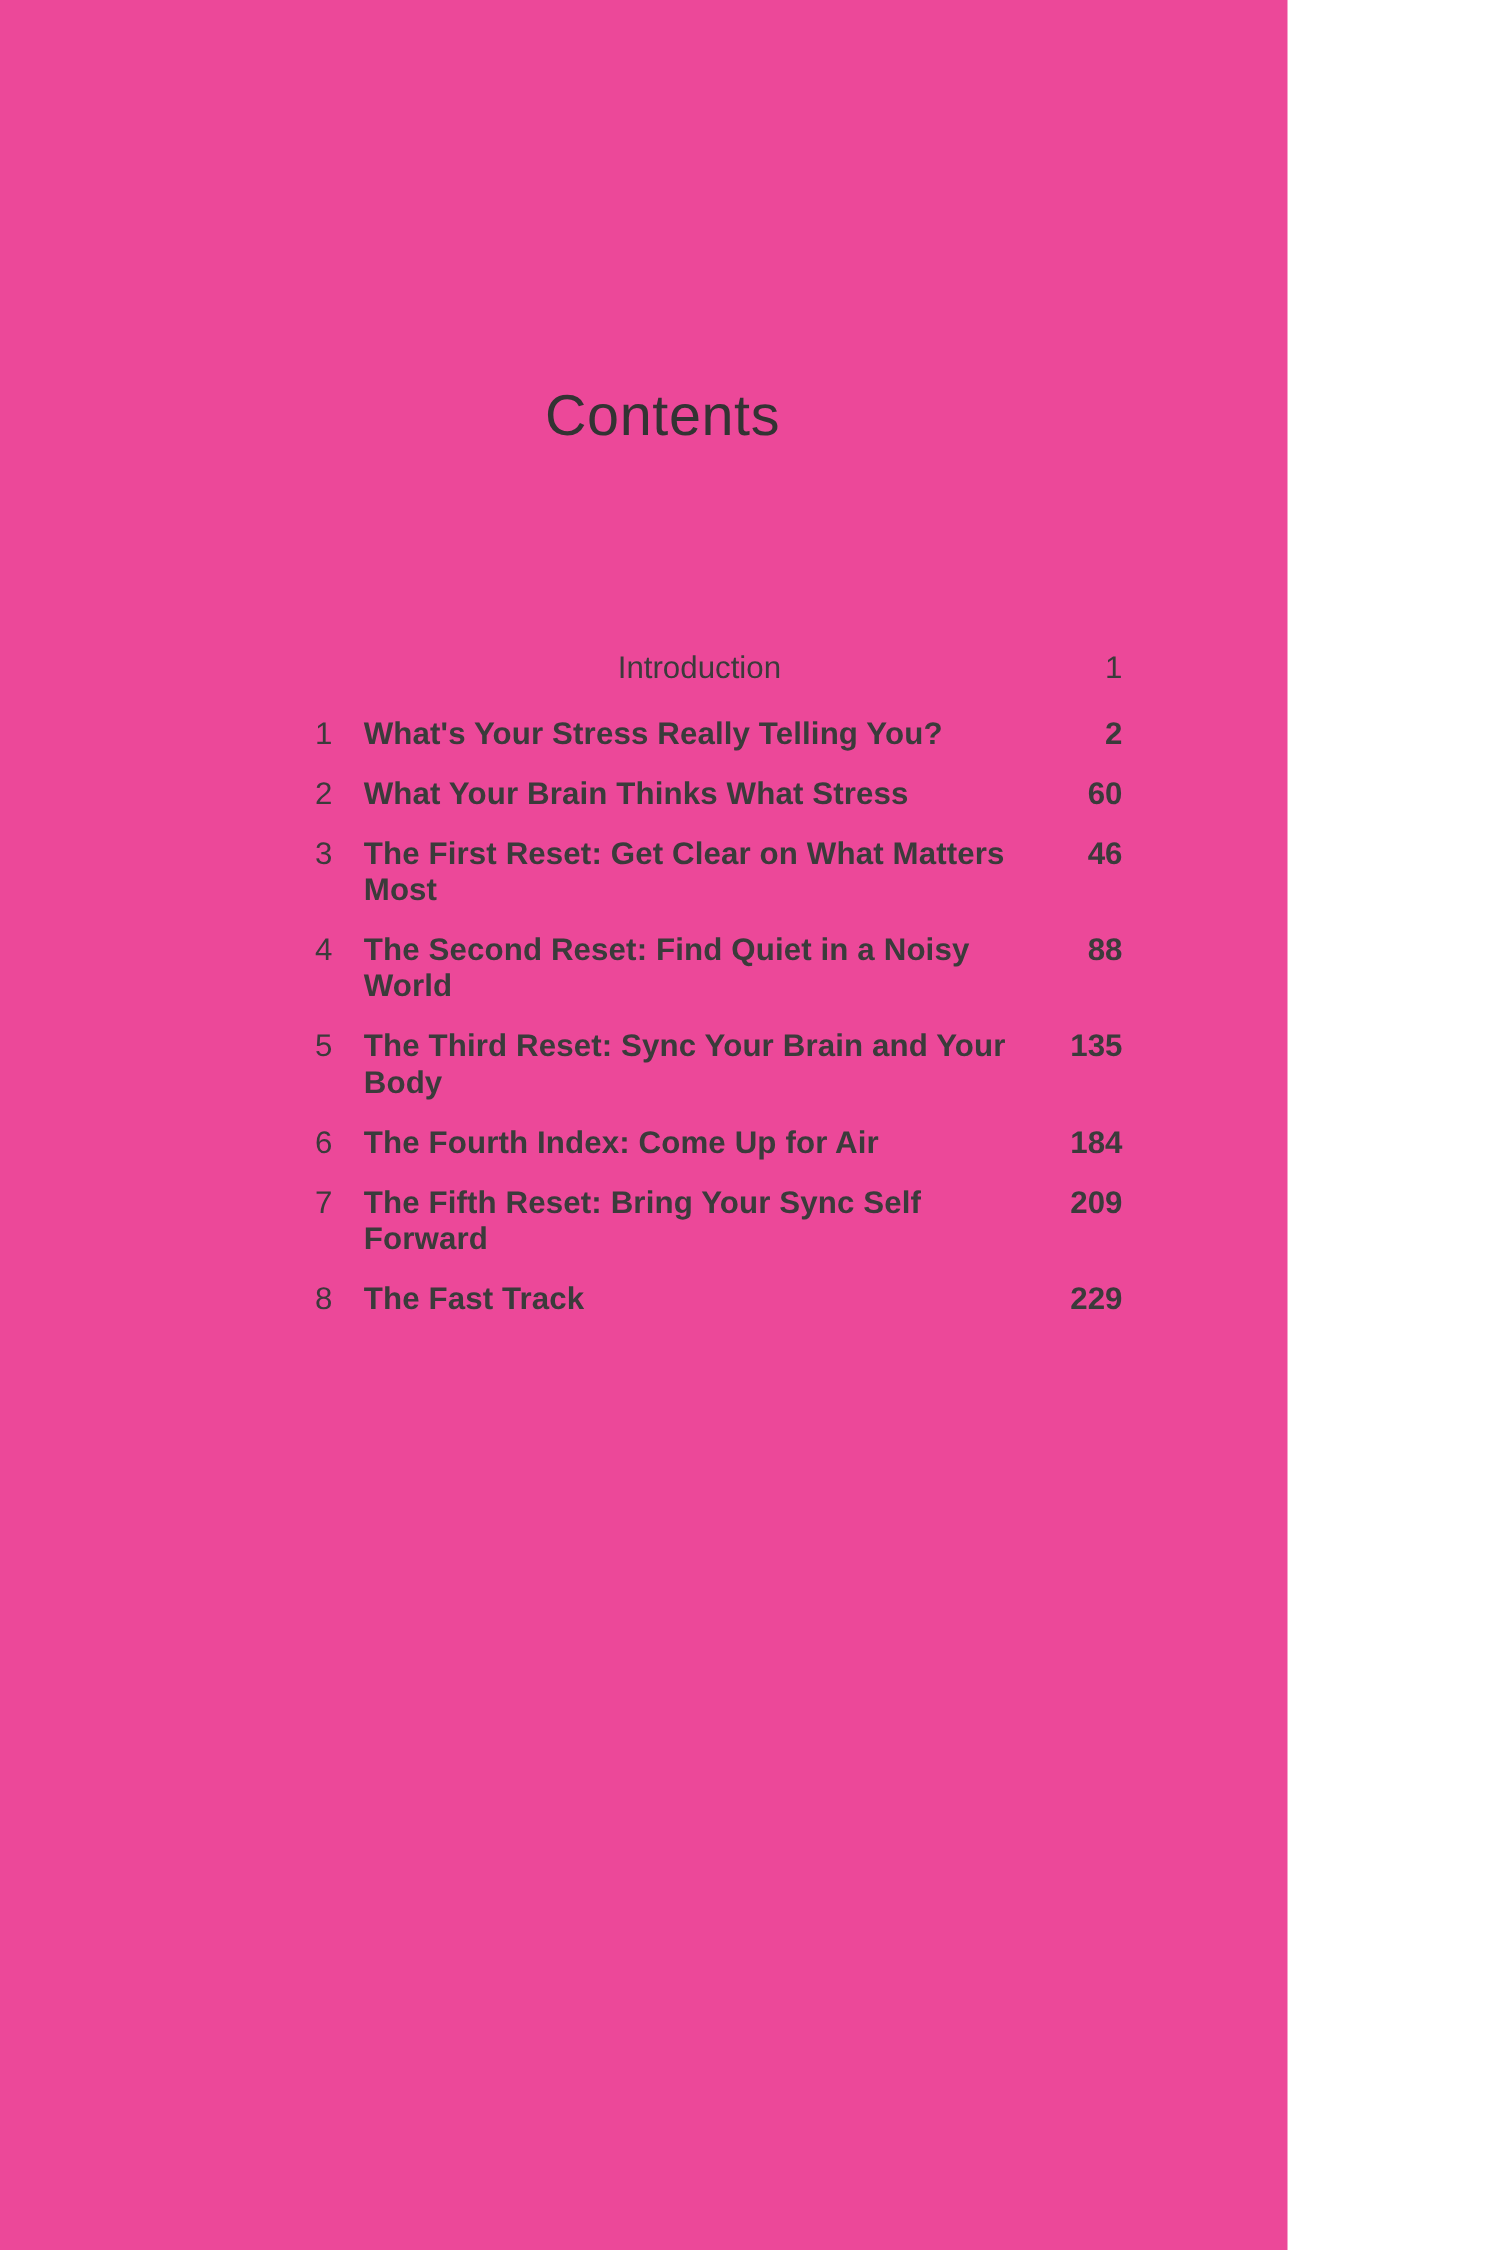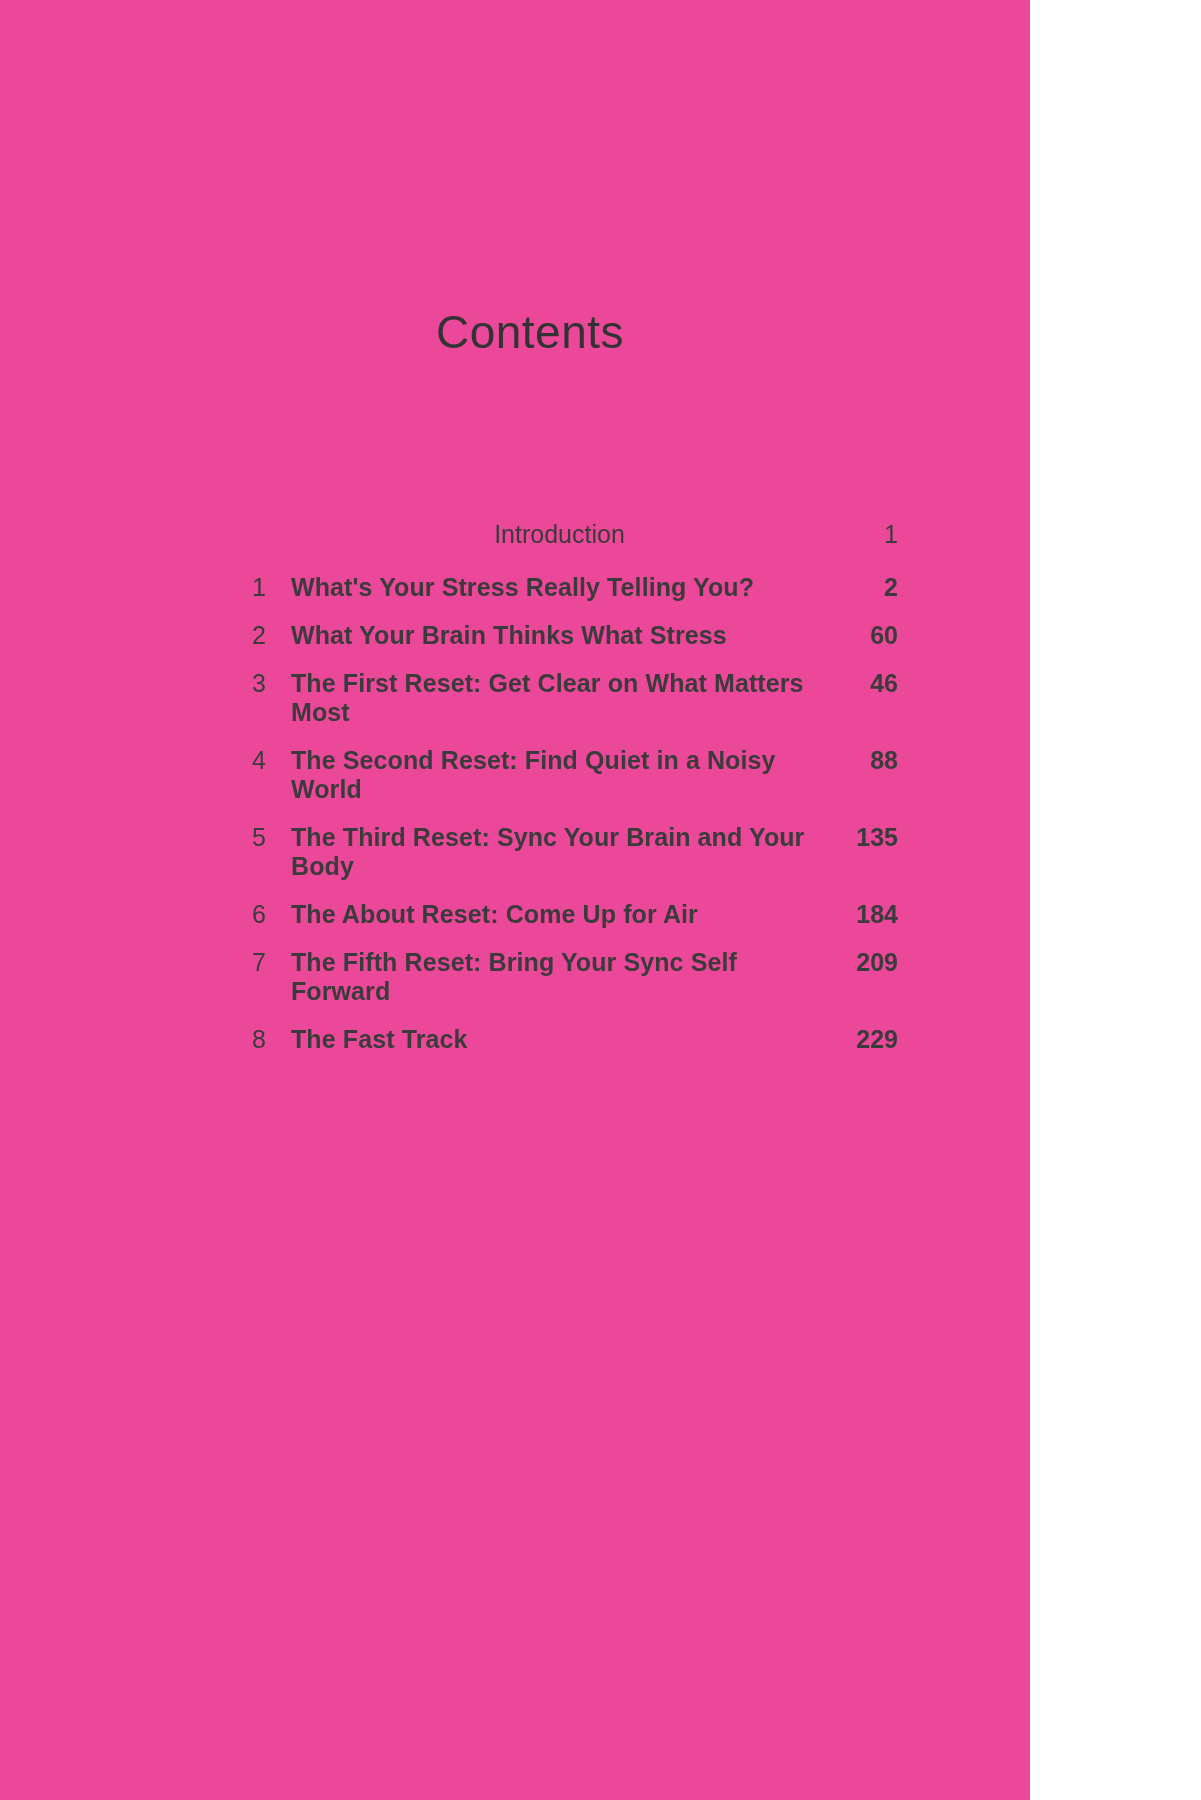--- a/index.html
+++ b/index.html
@@ -131,21 +131,21 @@
     </div>
 
     <div class="toc-row chapter">
       <span class="num">5</span>
       <span class="label">The Third Reset: Sync Your Brain and Your Body</span>
       <span class="pagenum">135</span>
     </div>
 
     <div class="toc-row chapter">
       <span class="num">6</span>
-      <span class="label">The About Reset: Come Up for Air</span>
+      <span class="label">The Fourth Index: Come Up for Air</span>
       <span class="pagenum">184</span>
     </div>
 
     <div class="toc-row chapter">
       <span class="num">7</span>
       <span class="label">The Fifth Reset: Bring Your Sync Self Forward</span>
       <span class="pagenum">209</span>
     </div>
 
     <div class="toc-row chapter">

